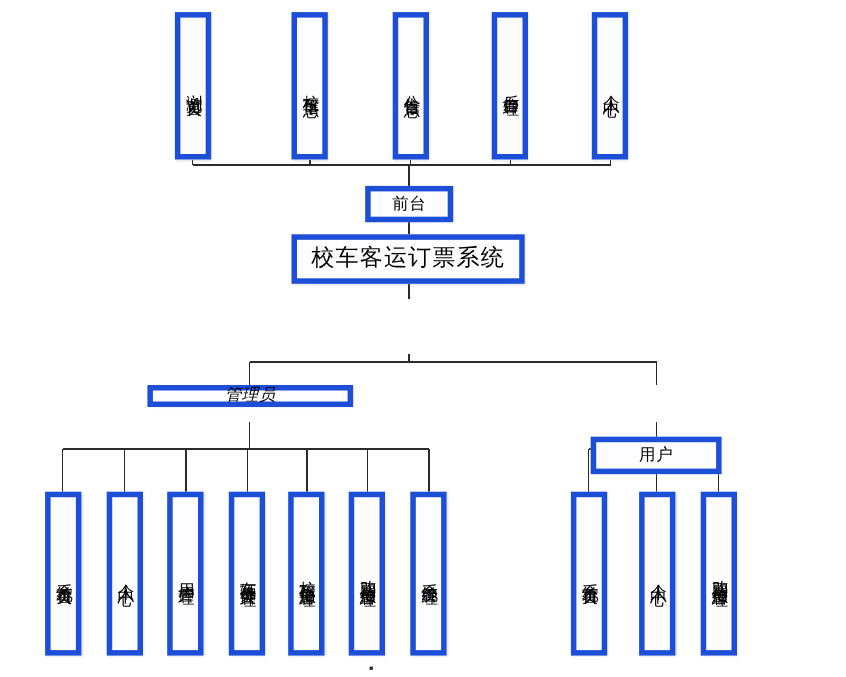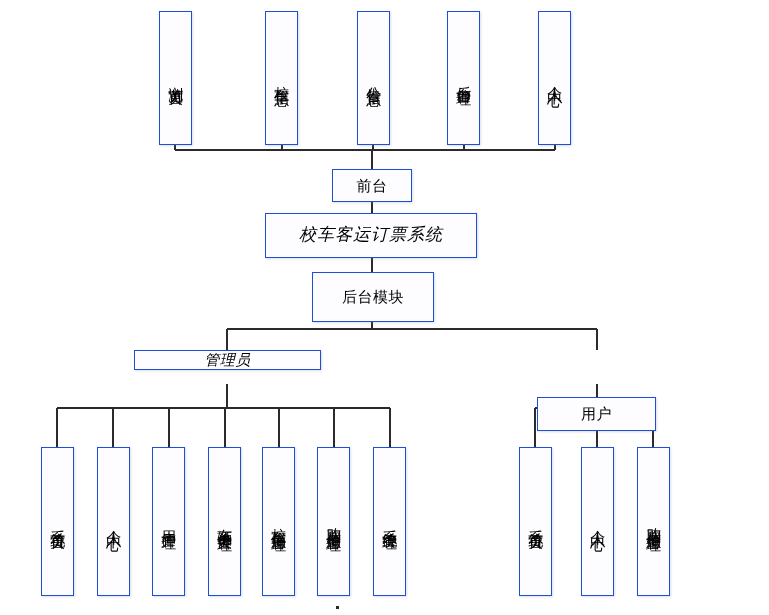--- a/index.html
+++ b/index.html
@@ -19,21 +19,21 @@
     position: absolute;
     left: 0;
     top: 0;
     width: 769px;
     height: 615px;
   }
   .node {
     position: absolute;
     box-sizing: border-box;
     background: #fdfdff;
-    border: 1px solid #1d4ed8;
+    border: 5px solid #1d4ed8;
     box-shadow: 1px 1px 2px rgba(120, 135, 170, 0.28);
     display: flex;
     align-items: center;
     justify-content: center;
     color: #000000;
     z-index: 2;
   }
   .node .label {
     display: block;
     text-align: center;
@@ -50,23 +50,22 @@
     white-space: nowrap;
   }
   .node.horizontal .label {
     font-size: 15px;
     white-space: nowrap;
   }
   .node.wide .label {
     font-size: 16px;
   }
   .node.title-node .label {
-    font-size: 17px;
+    font-size: 21px;
     letter-spacing: 1px;
-    font-style: italic;
   }
   .dot-artifact {
     position: absolute;
     width: 3px;
     height: 3px;
     background: #2b2b2b;
     z-index: 3;
   }
 </style>
 </head>
@@ -130,23 +129,20 @@
   </div>
 
   <div class="node horizontal" style="left:332px; top:169px; width:80px; height:33px;">
     <span class="label">前台</span>
   </div>
 
   <div class="node wide title-node" style="left:265px; top:213px; width:212px; height:45px;">
     <span class="label">校车客运订票系统</span>
   </div>
 
-  <div class="node horizontal" style="left:312px; top:272px; width:122px; height:50px;">
-    <span class="label">后台模块</span>
-  </div>
 
   <div class="node horizontal" style="left:134px; top:350px; width:187px; height:20px;font-style:italic;">
     <span class="label">管理员</span>
   </div>
   <div class="node horizontal" style="left:537px; top:350px; width:119px; height:34px;margin-top:47px;">
     <span class="label">用户</span>
   </div>
 
   <div class="node vertical" style="left:41px; top:447px; width:33px; height:149px;">
     <span class="label">系统首页</span>

